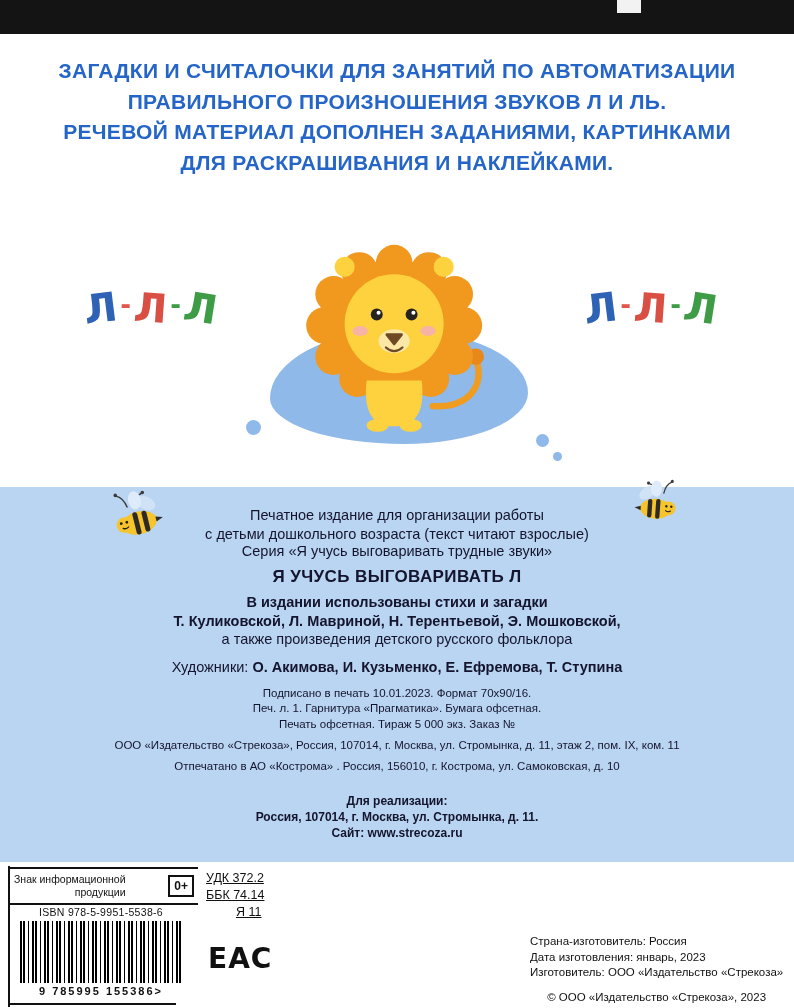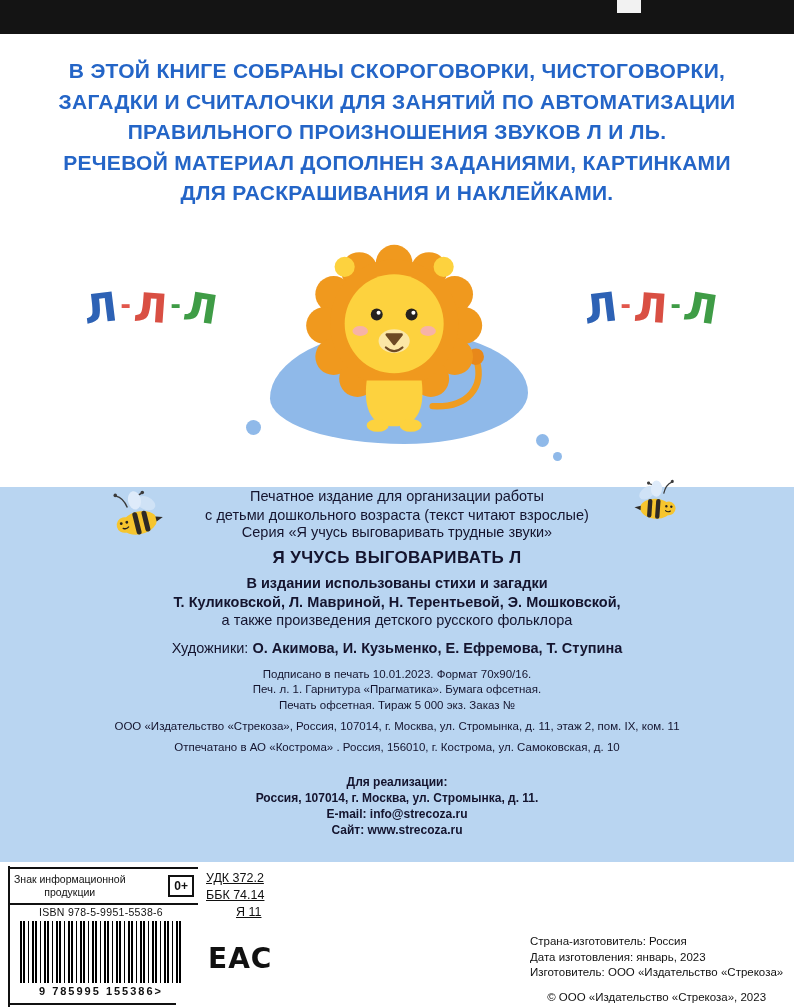--- a/index.html
+++ b/index.html
@@ -33,38 +33,38 @@
   .dot2{left:536px;top:434px;width:13px;height:13px;}
   .dot3{left:553px;top:452px;width:9px;height:9px;}
   .lion{position:absolute;left:286px;top:232px;width:220px;height:auto;}
 
   
   .panel{position:absolute;left:0;top:487px;width:794px;height:375px;background:#b9d5f1;
          color:#14142e;text-align:center;}
   .bee{position:absolute;}
   .bee-left{left:106px;top:2px;width:64px;}
   .bee-right{left:628px;top:-8px;width:56px;transform:scaleX(-1) rotate(10deg);}
-  .panel-inner{}
+  .panel-inner{padding-top:19px;}
   .note{font-size:14.5px;line-height:18.5px;}
   .series{font-size:14.5px;}
   .title{font-size:17px;font-weight:700;margin-top:8px;letter-spacing:0.4px;}
   .credits{font-size:14.5px;line-height:18.5px;margin-top:6px;}
   .bold{font-weight:700;}
   .artists{font-size:14.5px;margin-top:10px;}
   .fineprint{font-size:11.5px;line-height:15.5px;margin-top:11px;}
   .publine{font-size:11.5px;line-height:15px;margin-top:6px;}
   .sales{font-size:12px;line-height:16px;font-weight:700;margin-top:19px;}
 
   
   .bottom{position:absolute;left:0;top:862px;width:794px;height:146px;background:#ffffff;color:#111;}
   .vline{position:absolute;left:8px;top:4px;width:2px;height:141px;background:#111;}
   .bline{position:absolute;left:8px;top:141px;width:168px;height:2px;background:#111;}
   .info-box{position:absolute;left:10px;top:5px;width:188px;border-top:2px solid #111;
             border-bottom:2px solid #111;display:flex;align-items:center;padding:4px;box-sizing:border-box;}
-  .info-text{font-size:10.5px;line-height:13px;text-align:center;}
+  .info-text{font-size:10.5px;line-height:13px;text-align:right;}
   .age-badge{margin-left:auto;border:2px solid #111;font-weight:700;font-size:12px;padding:2px 4px;}
   .barcode{position:absolute;left:12px;top:44px;width:178px;text-align:center;}
   .isbn{font-size:10.5px;letter-spacing:0.3px;}
   .bars{height:62px;margin:3px 8px 0;
         background:repeating-linear-gradient(90deg,#000 0 2px,#fff 2px 3px,#000 3px 5px,#fff 5px 8px,#000 8px 9px,#fff 9px 12px);}
   .bcnum{font-size:11px;letter-spacing:2px;margin-top:2px;font-weight:bold;}
   .udk-block{position:absolute;left:206px;top:8px;font-size:12.5px;line-height:17px;text-align:left;text-decoration:underline;}
   .udk-shift{padding-left:30px;}
   .eac{position:absolute;left:208px;top:80px;font-family:"DejaVu Sans",sans-serif;
        font-weight:900;font-size:28px;letter-spacing:1px;}
@@ -74,21 +74,20 @@
 </head>
 <body>
 
 <div class="page">
 
   <div class="top-bar">
     <div class="corner-notch"></div>
   </div>
 
   <div class="intro">
-    <div>В ЭТОЙ КНИГЕ СОБРАНЫ СКОРОГОВОРКИ, ЧИСТОГОВОРКИ,</div>
     <div>ЗАГАДКИ И СЧИТАЛОЧКИ ДЛЯ ЗАНЯТИЙ ПО АВТОМАТИЗАЦИИ</div>
     <div>ПРАВИЛЬНОГО ПРОИЗНОШЕНИЯ ЗВУКОВ Л И ЛЬ.</div>
     <div>РЕЧЕВОЙ МАТЕРИАЛ ДОПОЛНЕН ЗАДАНИЯМИ, КАРТИНКАМИ</div>
     <div>ДЛЯ РАСКРАШИВАНИЯ И НАКЛЕЙКАМИ.</div>
   </div>
 
   <div class="letters letters-left">
     <span class="lt" style="color:#2d62b5">Л</span>
     <span class="lt lt-dash" style="color:#e2574c">-</span>
     <span class="lt" style="color:#d94f43">Л</span>
@@ -203,21 +202,20 @@
       <div class="fineprint">
         <div>Подписано в печать 10.01.2023. Формат 70х90/16.</div>
         <div>Печ. л. 1. Гарнитура «Прагматика». Бумага офсетная.</div>
         <div>Печать офсетная. Тираж 5 000 экз. Заказ №</div>
       </div>
       <div class="publine">ООО «Издательство «Стрекоза», Россия, 107014, г. Москва, ул. Стромынка, д. 11, этаж 2, пом. IX, ком. 11</div>
       <div class="publine">Отпечатано в АО «Кострома» . Россия, 156010, г. Кострома, ул. Самоковская, д. 10</div>
       <div class="sales">
         <div>Для реализации:</div>
         <div>Россия, 107014, г. Москва, ул. Стромынка, д. 11.</div>
-        <div>E-mail: info@strecoza.ru</div>
         <div>Сайт: www.strecoza.ru</div>
       </div>
     </div>
   </div>
 
   <div class="bottom">
     <div class="vline"></div>
     <div class="bline"></div>
 
     <div class="info-box">

